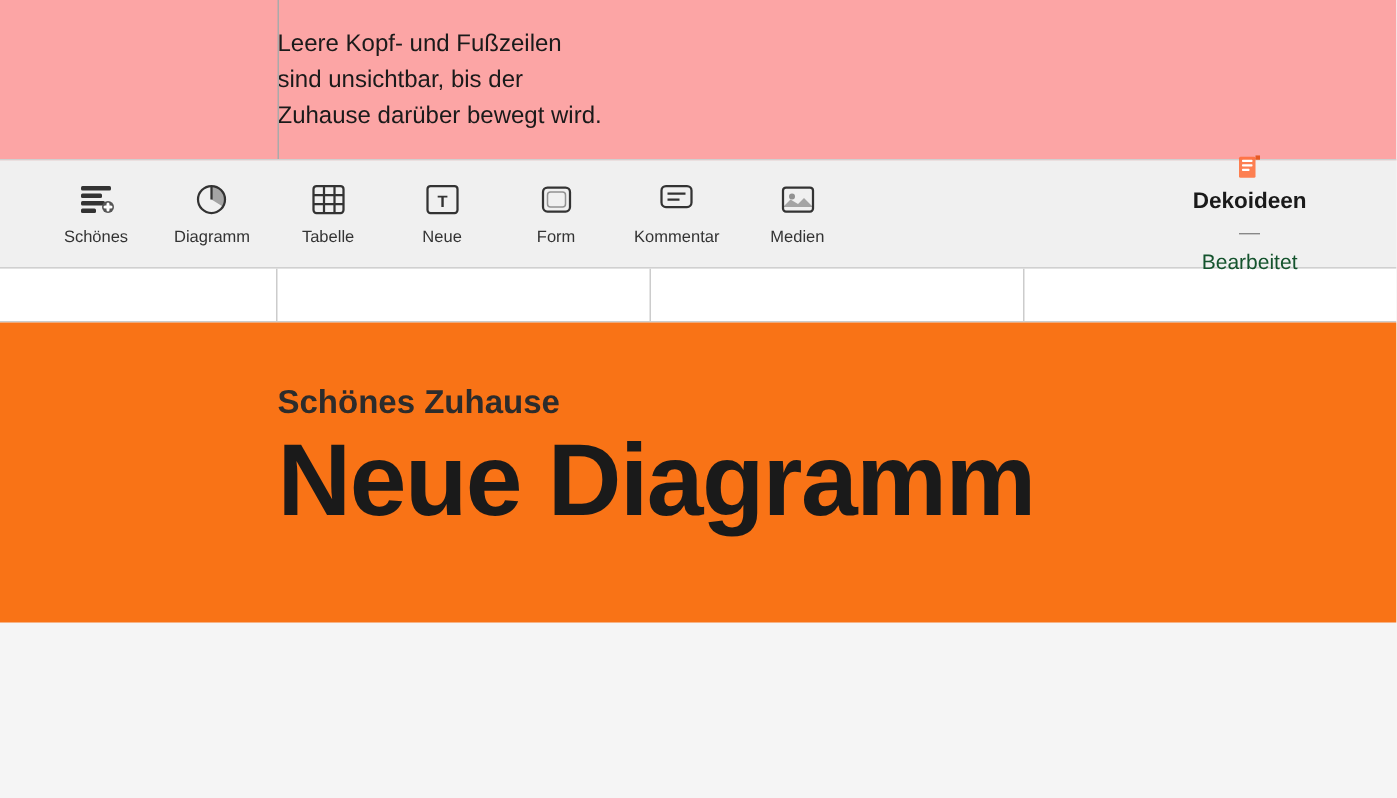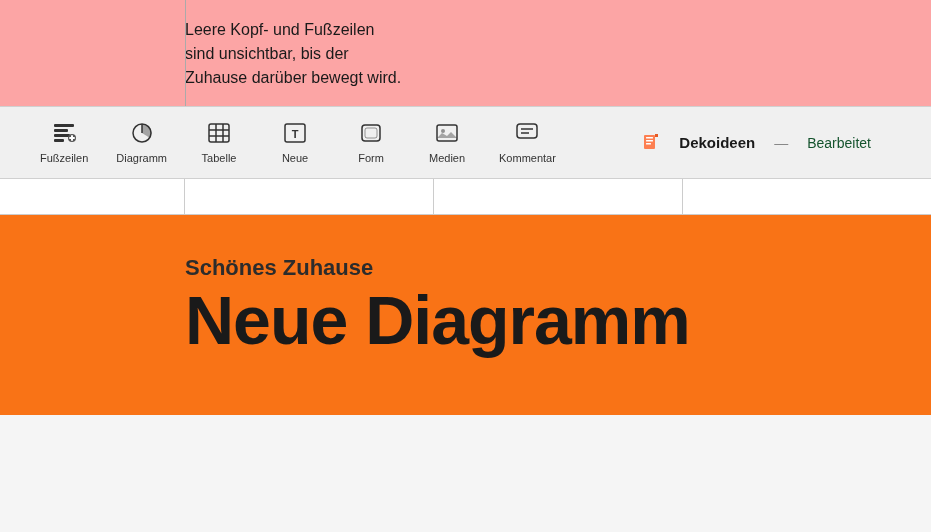--- a/index.html
+++ b/index.html
@@ -39,22 +39,23 @@
       position: relative;
     }
 
     .document-title-area {
       position: absolute;
       right: 60px;
       top: 50%;
       transform: translateY(-50%);
       display: flex;
       align-items: center;
-      gap: 19px;
+      gap: 4px;
       font-size: 14px;
+      flex-direction: column;
     }
 
     .doc-icon {
       width: 18px;
       height: 18px;
       display: flex;
       align-items: center;
       justify-content: center;
     }
 
@@ -169,21 +170,21 @@
         <svg width="24" height="22" viewBox="0 0 24 22" fill="none">
           <rect x="2" y="2" width="20" height="3" rx="1" fill="#333"></rect>
           <rect x="2" y="7" width="14" height="3" rx="1" fill="#333"></rect>
           <rect x="2" y="12" width="16" height="3" rx="1" fill="#333"></rect>
           <rect x="2" y="17" width="10" height="3" rx="1" fill="#333"></rect>
           <circle cx="20" cy="16" r="4" fill="#555"></circle>
           <rect x="19" y="13" width="2" height="6" rx="1" fill="white"></rect>
           <rect x="17" y="15" width="6" height="2" rx="1" fill="white"></rect>
         </svg>
       </span>
-      <span class="label">Fußzeilen</span>
+      <span class="label">Schönes</span>
     </div>
 
     <div class="toolbar-item">
       <span class="icon">
         <svg width="24" height="22" viewBox="0 0 24 22" fill="none">
           <circle cx="12" cy="11" r="9" stroke="#333" stroke-width="1.5" fill="none"></circle>
           <path d="M12 11 L12 2 A9 9 0 0 1 20 16 Z" fill="#333" opacity="0.4"></path>
           <line x1="12" y1="11" x2="12" y2="2" stroke="#333" stroke-width="1.5"></line>
         </svg>
       </span>
@@ -219,38 +220,38 @@
           <rect x="3" y="3" width="18" height="16" rx="3" stroke="#333" stroke-width="1.5" fill="none"></rect>
           <rect x="6" y="6" width="12" height="10" rx="2" stroke="#333" stroke-width="1" fill="none" opacity="0.5"></rect>
         </svg>
       </span>
       <span class="label">Form</span>
     </div>
 
     <div class="toolbar-item">
       <span class="icon">
         <svg width="24" height="22" viewBox="0 0 24 22" fill="none">
-          <rect x="2" y="3" width="20" height="16" rx="2" stroke="#333" stroke-width="1.5" fill="none"></rect>
-          <circle cx="8" cy="9" r="2" fill="#333" opacity="0.5"></circle>
-          <path d="M2 16 L7 11 L12 14 L16 10 L22 16 Z" fill="#333" opacity="0.4"></path>
-        </svg>
-      </span>
-      <span class="label">Medien</span>
-    </div>
-
-    <div class="toolbar-item">
-      <span class="icon">
-        <svg width="24" height="22" viewBox="0 0 24 22" fill="none">
           <rect x="2" y="2" width="20" height="14" rx="3" stroke="#333" stroke-width="1.5" fill="none"></rect>
           <line x1="6" y1="7" x2="18" y2="7" stroke="#333" stroke-width="1.5"></line>
           <line x1="6" y1="11" x2="14" y2="11" stroke="#333" stroke-width="1.5"></line>
           <path d="M6 18 L9 15 L6 18Z" fill="#333"></path>
         </svg>
       </span>
       <span class="label">Kommentar</span>
+    </div>
+
+    <div class="toolbar-item">
+      <span class="icon">
+        <svg width="24" height="22" viewBox="0 0 24 22" fill="none">
+          <rect x="2" y="3" width="20" height="16" rx="2" stroke="#333" stroke-width="1.5" fill="none"></rect>
+          <circle cx="8" cy="9" r="2" fill="#333" opacity="0.5"></circle>
+          <path d="M2 16 L7 11 L12 14 L16 10 L22 16 Z" fill="#333" opacity="0.4"></path>
+        </svg>
+      </span>
+      <span class="label">Medien</span>
     </div>
   </div>
 
   <div class="document-title-area">
     <span class="doc-icon">
       <svg width="16" height="18" viewBox="0 0 16 18" fill="none">
         <rect x="1" y="1" width="11" height="14" rx="1" fill="#ff6b35" opacity="0.85"></rect>
         <rect x="3" y="3" width="7" height="1.5" rx="0.5" fill="white"></rect>
         <rect x="3" y="6" width="7" height="1.5" rx="0.5" fill="white"></rect>
         <rect x="3" y="9" width="5" height="1.5" rx="0.5" fill="white"></rect>

